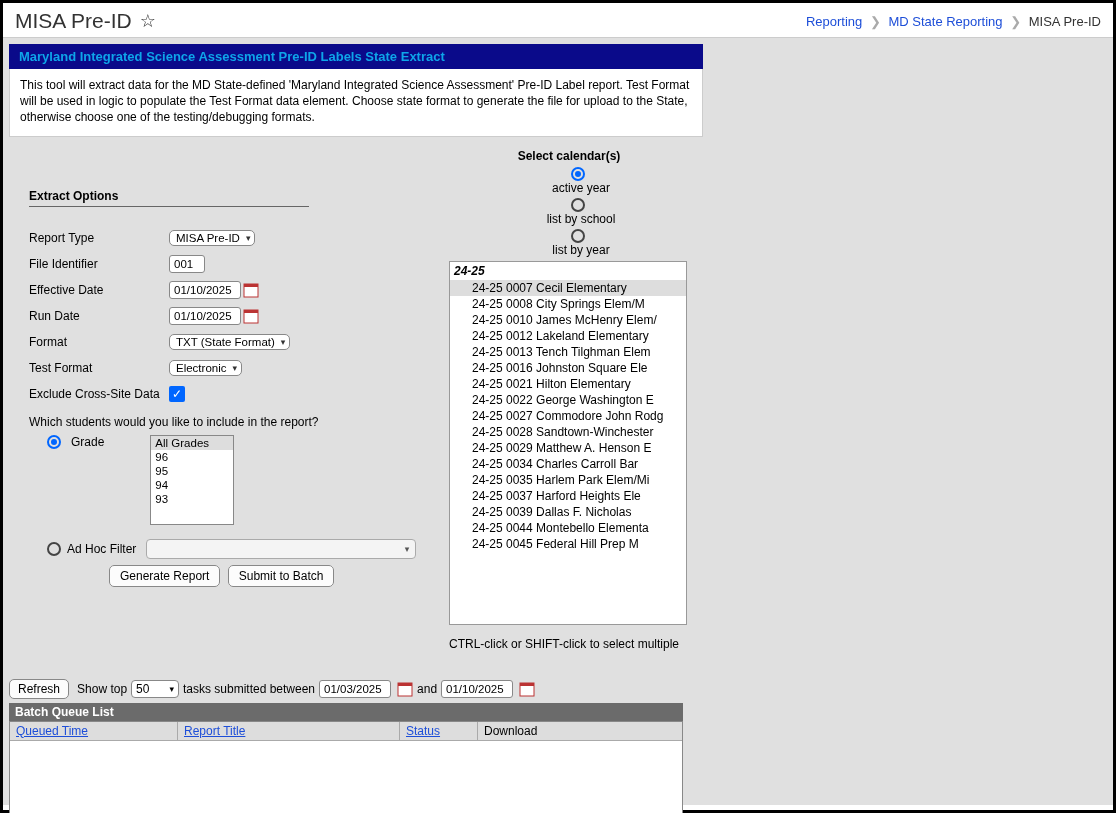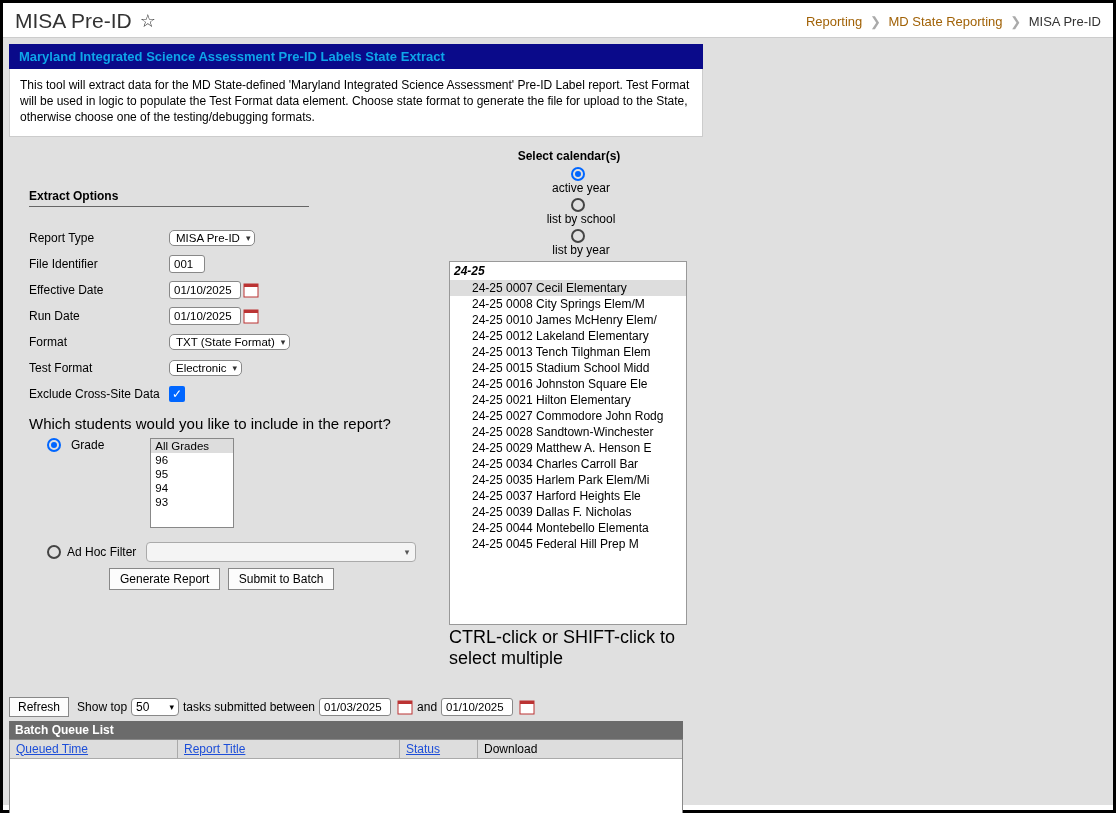--- a/index.html
+++ b/index.html
@@ -34,21 +34,21 @@
   .star-icon {
     font-size: 18px;
     color: #333;
     cursor: pointer;
   }
   .breadcrumb {
     font-size: 13px;
     color: #333;
   }
   .breadcrumb a {
-    color: #a16207;
+    color: #1d4ed8;
     text-decoration: none;
     cursor: pointer;
   }
   .breadcrumb .sep {
     color: #aaa;
     margin: 0 4px;
   }
   .graybg {
     background: #e0e0e0;
     padding: 6px 6px 6px 6px;
@@ -155,21 +155,21 @@
     vertical-align: middle;
     cursor: pointer;
   }
   .radio.checked { border-color: #0066ff; }
   .radio .dot {
     width: 6px; height: 6px;
     background: #0066ff;
     border-radius: 50%;
   }
   .question {
-    font-size: 15px;
+    font-size: 12px;
     margin: 10px 0 6px 20px;
   }
   .grade-row {
     display: flex;
     align-items: flex-start;
     margin-left: 38px;
   }
   .grade-label { margin-left: 4px; margin-right: 46px; }
   .grade-list {
     border: 1px solid #888;
@@ -201,21 +201,21 @@
     display: flex;
     justify-content: flex-end;
     align-items: center;
     padding-right: 6px;
     font-size: 9px;
     color: #555;
     cursor: pointer;
   }
   .btn {
     border: 1px solid #888;
-    border-radius: 0;
+    border-radius: 5px;
     padding: 3px 10px;
     font-size: 12px;
     background: #fcfcfc;
     cursor: pointer;
     margin-right: 4px;
   }
   .btn-row { margin-left: 100px; margin-top: 6px; }
   .select-cal-label {
     font-weight: bold;
     text-align: center;
@@ -246,22 +246,22 @@
     border-radius: 6px;
   }
   .cal-listbox .item {
     padding: 1px 4px 1px 22px;
     cursor: pointer;
     white-space: nowrap;
     overflow: hidden;
   }
   .cal-listbox .item.selected { background: #ddd; }
   .hint {
-    font-size: 18px;
-    margin-top: 2px;
+    font-size: 12px;
+    margin-top: 12px;
     width: 240px;
     text-align: left;
   }
   .batch-controls {
     display: flex;
     align-items: center;
     gap: 4px;
     margin-top: 28px;
     font-size: 12px;
   }
@@ -439,23 +439,23 @@
           </div>
         </div>
         <div class="cal-listbox">
           <div class="year-header">24-25</div>
           <div id="cal-items">
               <div class="item selected">24-25 0007 Cecil Elementary</div>
               <div class="item">24-25 0008 City Springs Elem/M</div>
               <div class="item">24-25 0010 James McHenry Elem/</div>
               <div class="item">24-25 0012 Lakeland Elementary</div>
               <div class="item">24-25 0013 Tench Tilghman Elem</div>
-              <div class="item">24-25 0015 Stadium School Midd</div>
               <div class="item">24-25 0016 Johnston Square Ele</div>
               <div class="item">24-25 0021 Hilton Elementary</div>
+              <div class="item">24-25 0022 George Washington E</div>
               <div class="item">24-25 0027 Commodore John Rodg</div>
               <div class="item">24-25 0028 Sandtown-Winchester</div>
               <div class="item">24-25 0029 Matthew A. Henson E</div>
               <div class="item">24-25 0034 Charles Carroll Bar</div>
               <div class="item">24-25 0035 Harlem Park Elem/Mi</div>
               <div class="item">24-25 0037 Harford Heights Ele</div>
               <div class="item">24-25 0039 Dallas F. Nicholas</div>
               <div class="item">24-25 0044 Montebello Elementa</div>
               <div class="item">24-25 0045 Federal Hill Prep M</div>
             </div>

